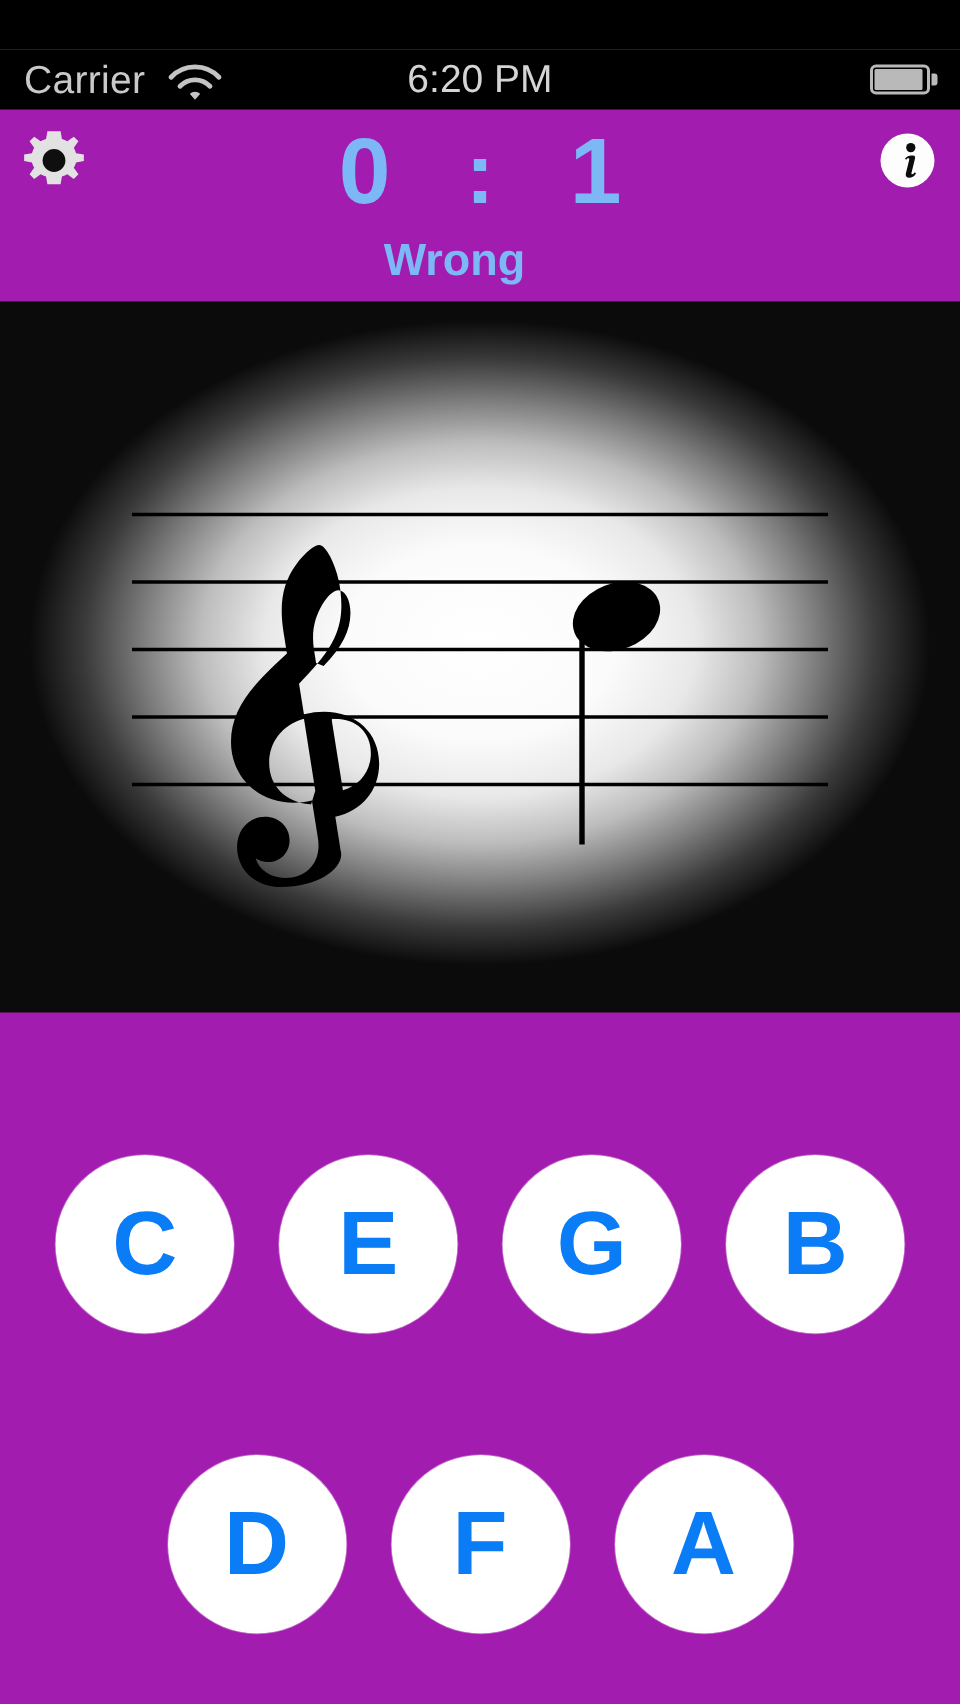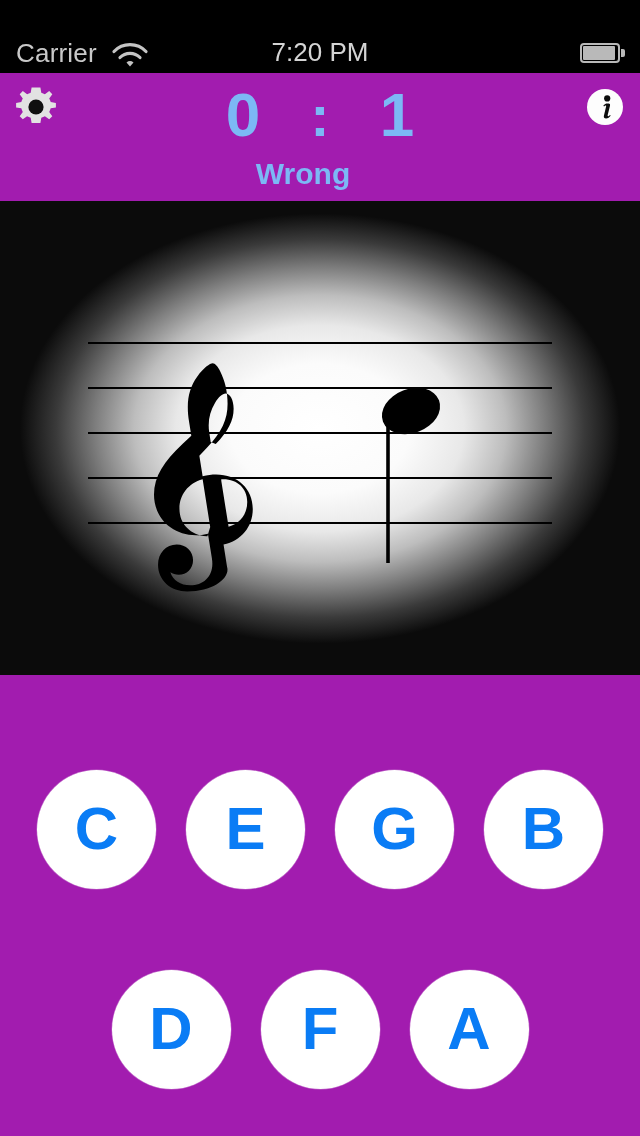--- a/index.html
+++ b/index.html
@@ -214,21 +214,21 @@
     <div id="status-wifi">
       <svg viewBox="0 0 40 26" width="40" height="26">
         <g fill="none" stroke="#c4c4c4" stroke-width="3.2" stroke-linecap="round">
           <path d="M4 9.5 A 22 22 0 0 1 36 9.5"></path>
           <path d="M10 15.5 A 14 14 0 0 1 30 15.5"></path>
         </g>
         <path d="M16.5 20.5 A 5.5 5.5 0 0 1 23.5 20.5 L20 24.5 Z" fill="#c4c4c4"></path>
       </svg>
     </div>
 
-    <div id="status-time">7:20 PM</div>
+    <div id="status-time">6:20 PM</div>
 
     <div id="status-battery">
       <div class="batt-shell"></div>
       <div class="batt-fill"></div>
       <div class="batt-nub"></div>
     </div>
   </div>
 
   <div id="header">
 

